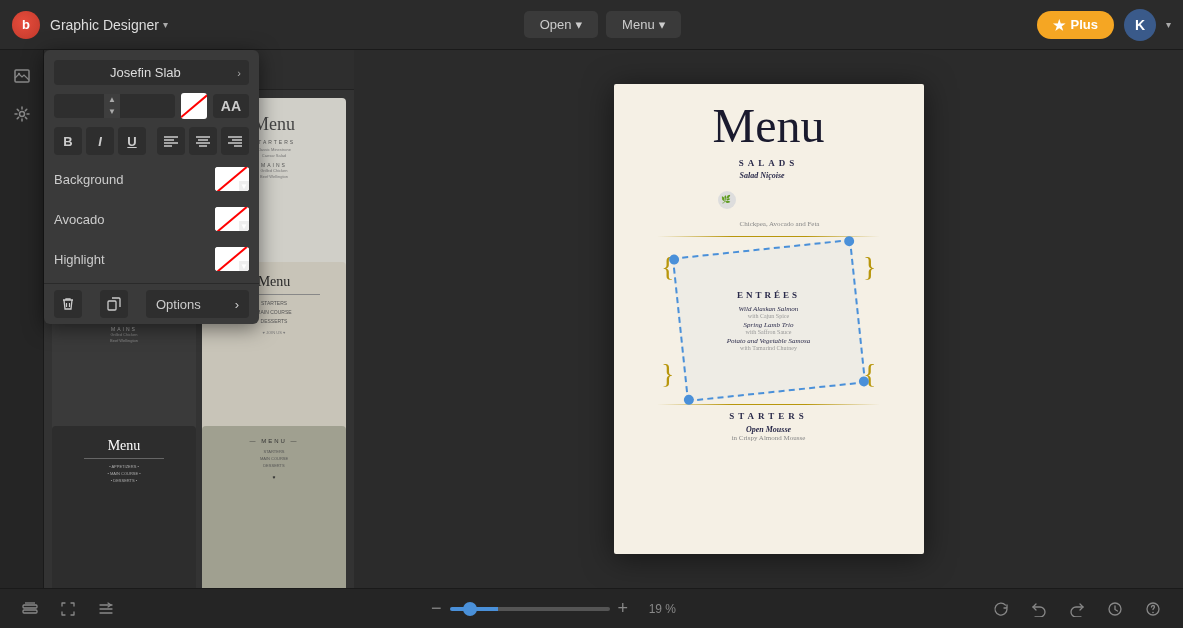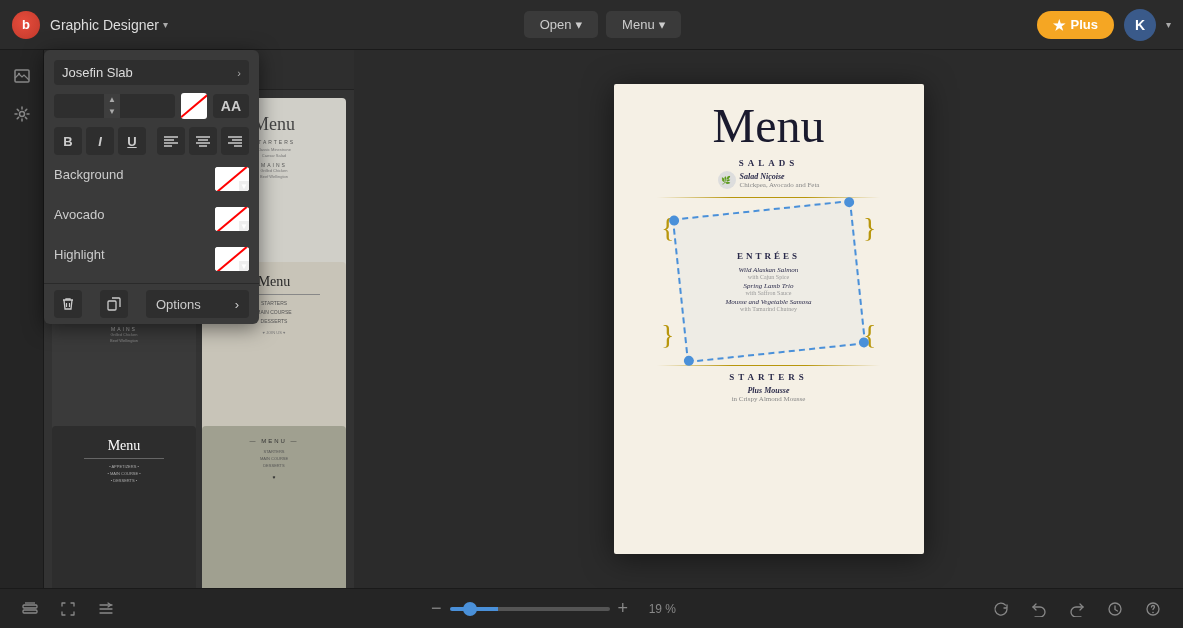--- a/index.html
+++ b/index.html
@@ -42,41 +42,41 @@
 
     
     .text-props-panel { position: absolute; top: 50px; left: 44px; width: 215px; background: #3a3a3a; border-radius: 6px; box-shadow: 0 4px 20px rgba(0,0,0,0.5); z-index: 10; padding: 0; overflow: hidden; }
     .text-props-header { display: flex; align-items: center; justify-content: space-between; padding: 10px 12px 8px; border-bottom: 1px solid #2a2a2a; }
     .text-props-title { font-size: 14px; font-weight: 600; color: #eee; }
     .text-props-close { background: none; border: none; color: #aaa; font-size: 16px; cursor: pointer; }
     .text-props-body { padding: 10px 10px 8px; display: flex; flex-direction: column; gap: 8px; }
 
     
     .font-selector { display: flex; align-items: center; background: #2e2e2e; border-radius: 4px; padding: 5px 8px; cursor: pointer; justify-content: space-between; }
-    .font-selector-name { font-size: 13px; color: #ddd; }
+    .font-selector-name { font-size: 13px; color: #ddd; margin-left: 48px; }
     .font-selector-arrow { font-size: 11px; color: #aaa; }
 
     
     .size-row { display: flex; align-items: center; gap: 6px; }
     .size-input-wrap { display: flex; align-items: center; background: #2e2e2e; border-radius: 4px; overflow: hidden; flex: 1; }
     .size-input { background: transparent; border: none; color: #ddd; font-size: 12px; padding: 4px 6px; width: 50px; outline: none; }
     .size-stepper { display: flex; flex-direction: column; }
     .size-stepper-btn { background: #3e3e3e; border: none; color: #aaa; font-size: 8px; padding: 1px 4px; cursor: pointer; line-height: 1.2; }
     .aa-btn { background: #2e2e2e; border: none; color: #ccc; font-size: 14px; padding: 4px 8px; border-radius: 4px; cursor: pointer; font-weight: bold; }
     .color-swatch-small { width: 26px; height: 26px; background: #2e2e2e; border-radius: 3px; position: relative; display: flex; align-items: center; justify-content: center; cursor: pointer; overflow: hidden; }
 
     
     .style-row { display: flex; align-items: center; gap: 4px; }
     .style-btn { width: 28px; height: 28px; background: #2e2e2e; border: none; color: #ccc; border-radius: 4px; cursor: pointer; font-size: 13px; display: flex; align-items: center; justify-content: center; font-weight: bold; }
     .style-btn.italic { font-style: italic; }
     .style-btn.underline { text-decoration: underline; }
     .align-btn { width: 28px; height: 28px; background: #2e2e2e; border: none; color: #ccc; border-radius: 4px; cursor: pointer; font-size: 13px; display: flex; align-items: center; justify-content: center; }
 
     
-    .prop-row { display: flex; align-items: flex-start; justify-content: space-between; padding: 4px 0; }
+    .prop-row { display: flex; align-items: center; justify-content: space-between; padding: 4px 0; }
     .prop-label { font-size: 13px; color: #ccc; }
     .prop-swatch { width: 32px; height: 22px; background: #2e2e2e; border-radius: 3px; cursor: pointer; overflow: hidden; position: relative; }
     .slash-swatch { position: relative; background: white; overflow: hidden; }
     .slash-swatch::after { content: ''; position: absolute; top: 50%; left: 50%; width: 150%; height: 1.5px; background: red; transform: translate(-50%, -50%) rotate(-40deg); }
 
     
     .bottom-tools { display: flex; gap: 18px; padding: 6px 10px; border-top: 1px solid #2a2a2a; }
     .bottom-tool-btn { width: 28px; height: 28px; background: #2e2e2e; border: none; color: #ccc; border-radius: 4px; cursor: pointer; display: flex; align-items: center; justify-content: center; font-size: 14px; }
     .options-btn { flex: 1; background: #2e2e2e; border: none; color: #ccc; padding: 5px 10px; border-radius: 4px; cursor: pointer; font-size: 13px; display: flex; align-items: center; justify-content: space-between; }
 
@@ -311,21 +311,21 @@
         </div>
 
         <div style="font-size:9px; letter-spacing:4px; color:#2a2a4a; font-weight:600; margin:8px 0 3px; text-align:center;">
           <span>SALADS</span>
         </div>
 
         <div style="display:flex; align-items:center; gap:4px; margin-bottom:2px;">
           <div style="width:18px; height:18px; border-radius:50%; background:#ddd; display:flex; align-items:center; justify-content:center; font-size:8px; color:#666; flex-shrink:0;">🌿</div>
           <div style="text-align:left;">
             <div style="font-size:8px; color:#2a2a4a; font-style:italic; font-weight:600;"><span>Salad Niçoise</span></div>
-            <div style="font-size:7px; color:#888;"><span>Chickpea, Avocado and Feta</span></div>
+            <div style="font-size:7px; color:#888;margin-top:40px;"><span>Chickpea, Avocado and Feta</span></div>
           </div>
         </div>
 
         <div style="width:80%; height:1px; background:linear-gradient(to right, transparent, #b8960c, #b8960c, transparent); margin:6px 0;"></div>
 
         <div style="position:relative; width:200px; height:155px; margin-bottom:4px;">
 
           <div style="position:absolute; left:-8px; top:10px; font-size:28px; color:#b8960c; line-height:1; transform:scaleX(-1);">}</div>
           <div style="position:absolute; right:-8px; top:10px; font-size:28px; color:#b8960c; line-height:1;">}</div>
           <div style="position:absolute; left:-8px; bottom:10px; font-size:28px; color:#b8960c; line-height:1; transform:scaleX(-1);">{</div>
@@ -338,29 +338,29 @@
             <div style="position:absolute; bottom:-5px; left:-5px; width:10px; height:10px; background:#4a90d9; border-radius:50%;"></div>
             <div style="position:absolute; bottom:-5px; right:-5px; width:10px; height:10px; background:#4a90d9; border-radius:50%;"></div>
           </div>
 
           <div style="position:absolute; top:0; left:0; right:0; bottom:0; display:flex; flex-direction:column; align-items:center; justify-content:center; padding:0 20px;">
             <div style="font-size:9px; letter-spacing:3px; color:#2a2a4a; font-weight:600; margin-bottom:5px; text-align:center;"><span>ENTRÉES</span></div>
             <div style="font-style:italic; font-size:7px; color:#2a2a4a; text-align:center;"><span>Wild Alaskan Salmon</span></div>
             <div style="font-size:6px; color:#999; text-align:center; margin-bottom:2px;"><span>with Cajun Spice</span></div>
             <div style="font-style:italic; font-size:7px; color:#2a2a4a; text-align:center;"><span>Spring Lamb Trio</span></div>
             <div style="font-size:6px; color:#999; text-align:center; margin-bottom:2px;"><span>with Saffron Sauce</span></div>
-            <div style="font-style:italic; font-size:7px; color:#2a2a4a; text-align:center;"><span>Mousse and Vegetable Samosa</span></div>
+            <div style="font-style:italic; font-size:7px; color:#2a2a4a; text-align:center;"><span>Potato and Vegetable Samosa</span></div>
             <div style="font-size:6px; color:#999; text-align:center;"><span>with Tamarind Chutney</span></div>
           </div>
         </div>
 
         <div style="width:80%; height:1px; background:linear-gradient(to right, transparent, #b8960c, #b8960c, transparent); margin:2px 0 6px;"></div>
 
         <div style="font-size:9px; letter-spacing:4px; color:#2a2a4a; font-weight:600; margin-bottom:4px; text-align:center;"><span>STARTERS</span></div>
-        <div style="font-style:italic; font-size:8px; color:#2a2a4a; text-align:center; font-weight:600;"><span>Plus Mousse</span></div>
+        <div style="font-style:italic; font-size:8px; color:#2a2a4a; text-align:center; font-weight:600;"><span>Open Mousse</span></div>
         <div style="font-size:7px; color:#888; text-align:center;"><span>in Crispy Almond Mousse</span></div>
 
       </div>
     </div>
   </div>
 
 </div>
 
 <div class="bottom-bar">
   <div class="bottom-left">

